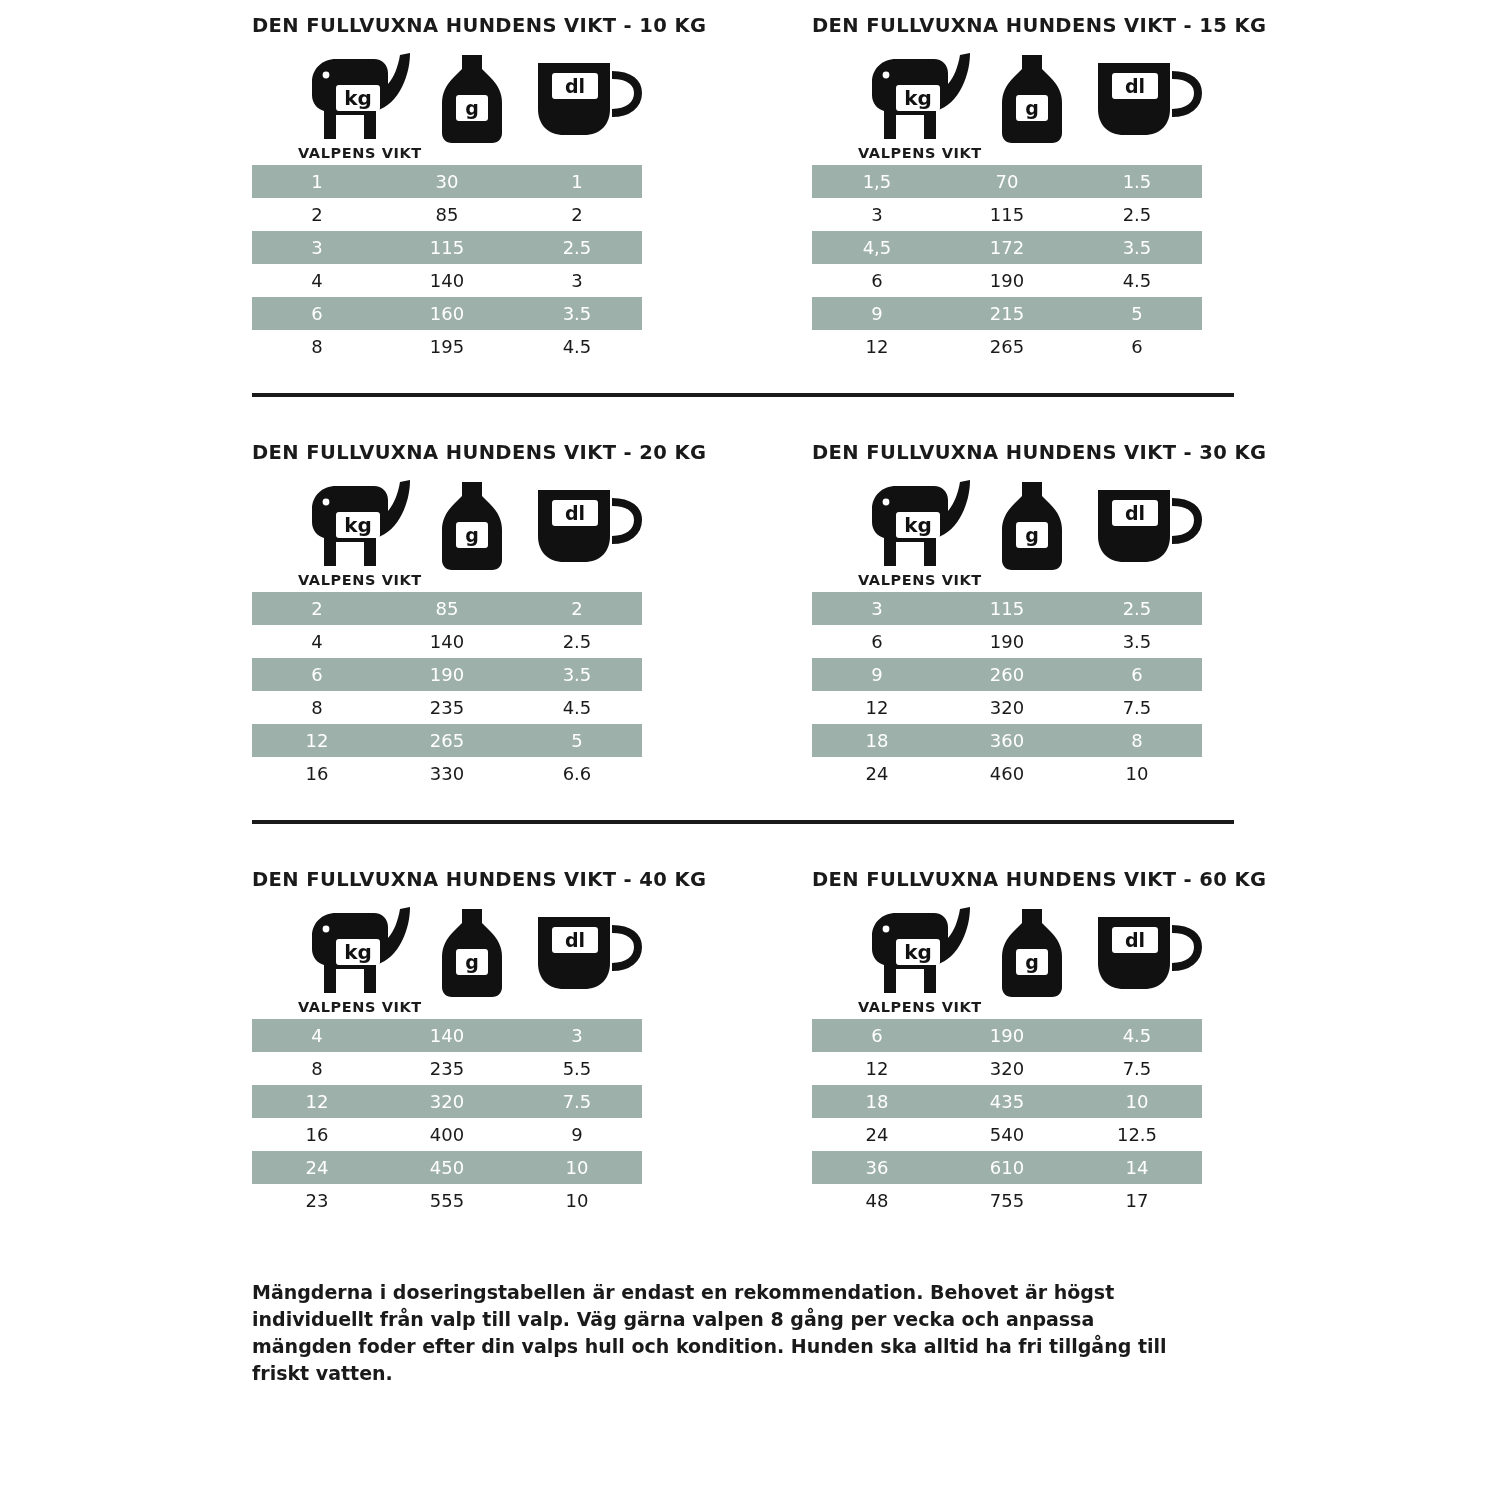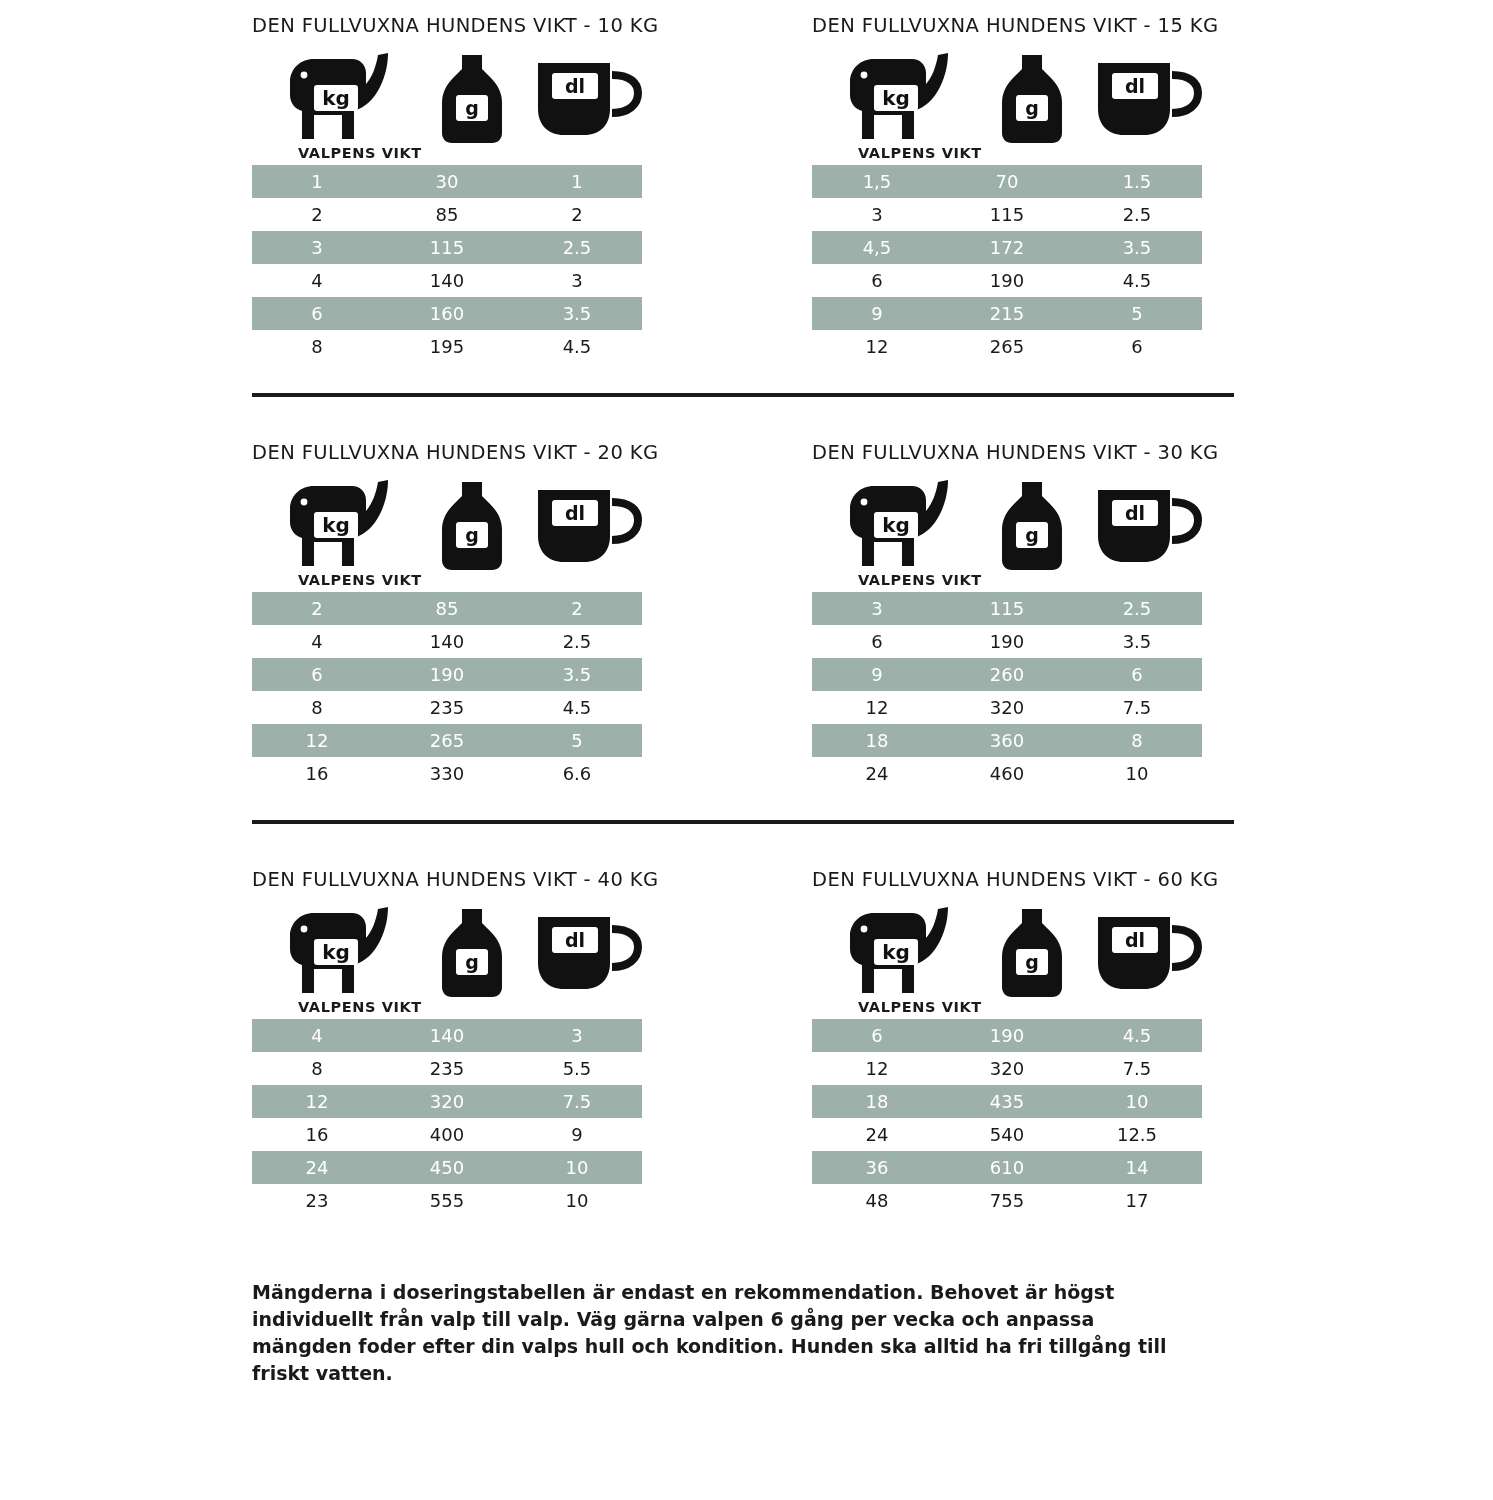--- a/index.html
+++ b/index.html
@@ -30,35 +30,35 @@
     padding-right: 40px;
   }
   .panel {
     width: 560px;
     box-sizing: border-box;
   }
   .panel.right {
     margin-left: 0;
   }
   .panel-title {
-    font-weight: normal;
+    font-weight: bold;
     font-size: 19.5px;
     letter-spacing: 0.4px;
     color: #1a1a1a;
     margin-bottom: 6px;
     white-space: nowrap;
   }
   .icons {
     position: relative;
     height: 96px;
     margin-top: 16px;
   }
   .icon-dog {
     position: absolute;
-    left: 18px;
+    left: 40px;
     top: -2px;
     text-decoration: underline;
   }
   .icon-bag {
     position: absolute;
     left: 180px;
     top: 0px;
   }
   .icon-cup {
     position: absolute;
@@ -506,14 +506,14 @@
               <td class="c1">48</td>
               <td class="c2">755</td>
               <td class="c3">17</td>
             </tr>
           </tbody>
         </table>
       </div>
   </div>
 
   <div class="footnote-spacer"></div>
-  <p class="footnote">Mängderna i doseringstabellen är endast en rekommendation. Behovet är högst individuellt från valp till valp. Väg gärna valpen 6 gång per vecka och anpassa mängden foder efter din valps hull och kondition.  Hunden ska alltid ha fri tillgång till friskt vatten.</p>
+  <p class="footnote">Mängderna i doseringstabellen är endast en rekommendation. Behovet är högst individuellt från valp till valp. Väg gärna valpen 8 gång per vecka och anpassa mängden foder efter din valps hull och kondition.  Hunden ska alltid ha fri tillgång till friskt vatten.</p>
 </div>
 
 </body></html>

